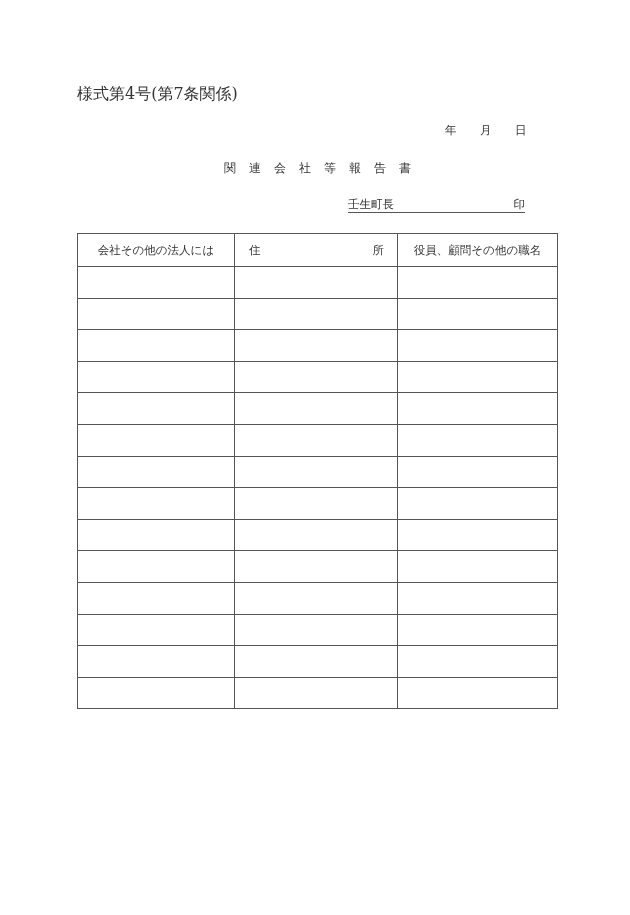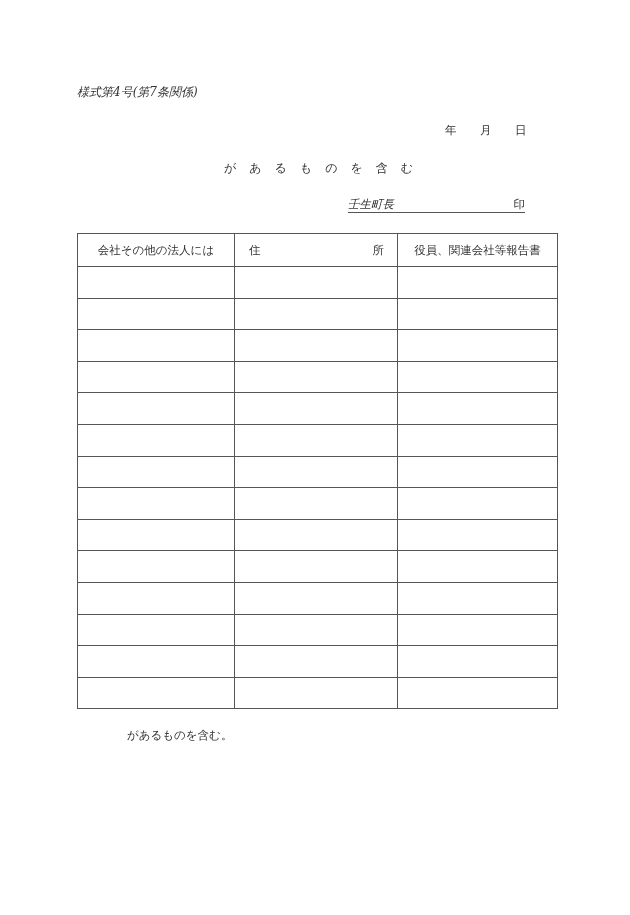--- a/index.html
+++ b/index.html
@@ -2,28 +2,28 @@
 <html><head>
 <meta charset="utf-8">
 <style>
   html, body { margin: 0; padding: 0; background: #ffffff; }
   body {
     width: 630px; height: 915px; position: relative; overflow: hidden;
     font-family: "DejaVu Serif", "Liberation Serif", serif;
     color: #333333;
   }
   .abs { position: absolute; }
-  .form-no { left: 77px; top: 84px; font-size: 12px; letter-spacing: 0px; font-style: italic; }
+  .form-no { left: 77px; top: 84px; font-size: 16px; letter-spacing: 0px; }
   .date { top: 123px; font-size: 11.5px; }
   .doc-title { left: 224px; top: 160px; font-size: 12px; letter-spacing: 13px; white-space: nowrap; }
   .addressee {
     left: 348px; top: 197px; width: 177px; height: 15px;
     border-bottom: 1px solid #555; font-size: 11.5px;
   }
-  .addressee .name { position: absolute; left: 0; top: 0; font-style: italic; }
+  .addressee .name { position: absolute; left: 0; top: 0; }
   .addressee .seal { position: absolute; right: 0; top: 0; }
   table.report {
     position: absolute; left: 77px; top: 233px;
     border-collapse: collapse; table-layout: fixed;
     width: 480px;
   }
   table.report th, table.report td {
     border: 1px solid #555; padding: 0; font-weight: normal;
     font-size: 11.5px; height: 31.6px; box-sizing: border-box;
   }
@@ -41,41 +41,41 @@
 </style>
 </head>
 <body>
 
 <div class="abs form-no">様式第4号(第7条関係)</div>
 
 <div class="abs date" style="left:445px;">年</div>
 <div class="abs date" style="left:480px;">月</div>
 <div class="abs date" style="left:515px;">日</div>
 
-<div class="abs doc-title">があるものを含む</div>
+<div class="abs doc-title">関連会社等報告書</div>
 
 <div class="abs addressee">
   <span class="name">壬生町長</span>
   <span class="seal">印</span>
 </div>
 
 <table class="report">
   <colgroup>
       <col class="c1">
       <col class="c2">
       <col class="c3">
     </colgroup>
   <thead>
     <tr>
       <th>会社その他の法人には</th>
       <th class="th-addr">
         <span class="a1">住</span>
         <span class="a2">所</span>
       </th>
-      <th>役員、関連会社等報告書</th>
+      <th>役員、顧問その他の職名</th>
     </tr>
   </thead>
   <tbody id="tbody">
       <tr>
         <td></td>
         <td></td>
         <td></td>
       </tr>
       <tr>
         <td></td>
@@ -139,14 +139,13 @@
       </tr>
       <tr>
         <td></td>
         <td></td>
         <td></td>
       </tr>
     </tbody>
 </table>
 
 <div class="abs notes">
-  <div class="row cont">があるものを含む。</div>
 </div>
 
 </body></html>

